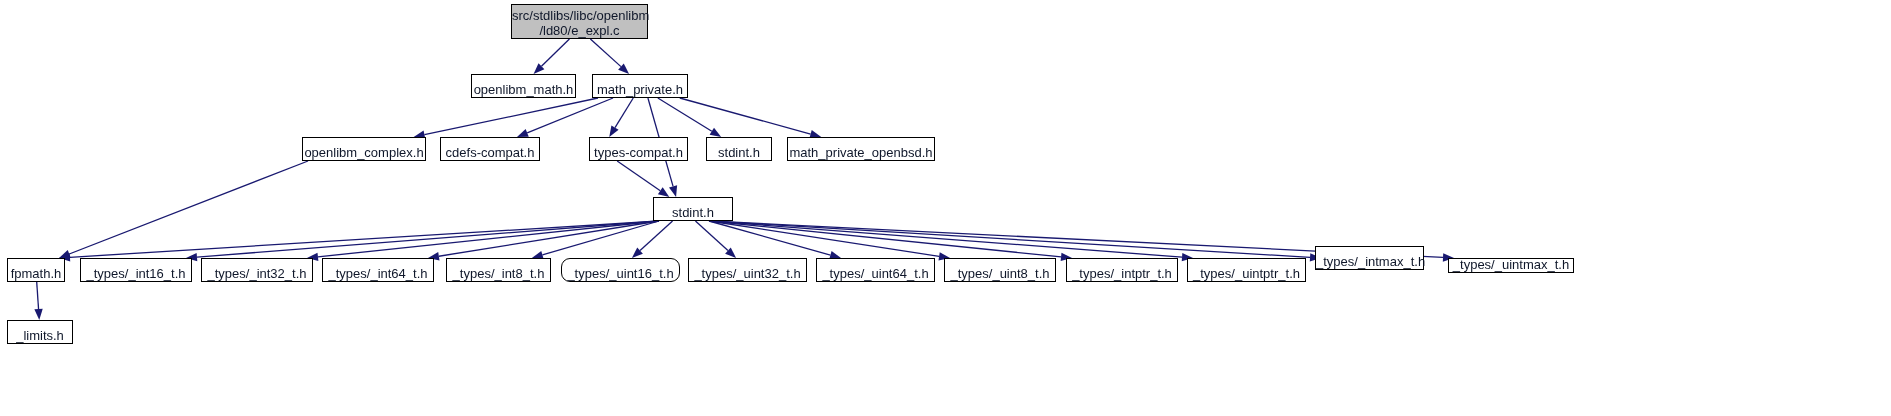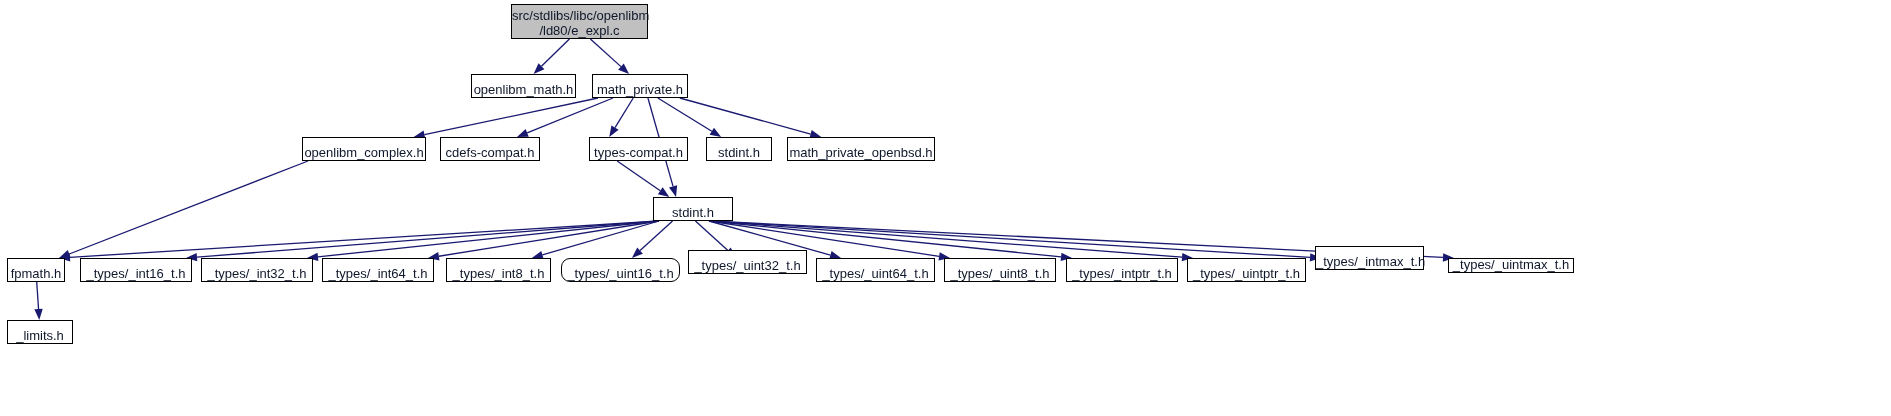--- a/index.html
+++ b/index.html
@@ -112,21 +112,21 @@
     <div class="node" style="left: 553px; top: 137px; width: 99px; height: 24px; margin-left: 36px;"><span class="node-label">types-compat.h</span></div>
     <div class="node" style="left: 706px; top: 137px; width: 66px; height: 24px;"><span class="node-label">stdint.h</span></div>
     <div class="node" style="left: 787px; top: 137px; width: 148px; height: 24px;"><span class="node-label">math_private_openbsd.h</span></div>
     <div class="node" style="left: 653px; top: 197px; width: 80px; height: 24px;"><span class="node-label">stdint.h</span></div>
     <div class="node" style="left: 7px; top: 258px; width: 58px; height: 24px;"><span class="node-label">fpmath.h</span></div>
     <div class="node" style="left: 80px; top: 258px; width: 112px; height: 24px;"><span class="node-label">_types/_int16_t.h</span></div>
     <div class="node" style="left: 201px; top: 258px; width: 112px; height: 24px;"><span class="node-label">_types/_int32_t.h</span></div>
     <div class="node" style="left: 322px; top: 258px; width: 112px; height: 24px;"><span class="node-label">_types/_int64_t.h</span></div>
     <div class="node" style="left: 446px; top: 258px; width: 105px; height: 24px;"><span class="node-label">_types/_int8_t.h</span></div>
     <div class="node" style="left: 561px; top: 258px; width: 119px; height: 24px; border-radius: 9px;"><span class="node-label">_types/_uint16_t.h</span></div>
-    <div class="node" style="left: 688px; top: 250px; width: 119px; height: 24px;"><span class="node-label">_types/_uint32_t.h</span></div>
+    <div class="node" style="left: 688px; top: 258px; width: 119px; height: 24px;"><span class="node-label">_types/_uint32_t.h</span></div>
     <div class="node" style="left: 816px; top: 258px; width: 119px; height: 24px;"><span class="node-label">_types/_uint64_t.h</span></div>
     <div class="node" style="left: 944px; top: 258px; width: 112px; height: 24px;"><span class="node-label">_types/_uint8_t.h</span></div>
     <div class="node" style="left: 1066px; top: 258px; width: 112px; height: 24px;"><span class="node-label">_types/_intptr_t.h</span></div>
     <div class="node" style="left: 1187px; top: 258px; width: 119px; height: 24px;"><span class="node-label">_types/_uintptr_t.h</span></div>
     <div class="node" style="left: 1315px; top: 246px; width: 109px; height: 24px;"><span class="node-label">_types/_intmax_t.h</span></div>
     <div class="node" style="left: 1448px; top: 258px; width: 126px; height: 15px;"><span class="node-label">_types/_uintmax_t.h</span></div>
     <div class="node" style="left: 7px; top: 320px; width: 66px; height: 24px;"><span class="node-label">_limits.h</span></div>
   </div>
 
 </body></html>

